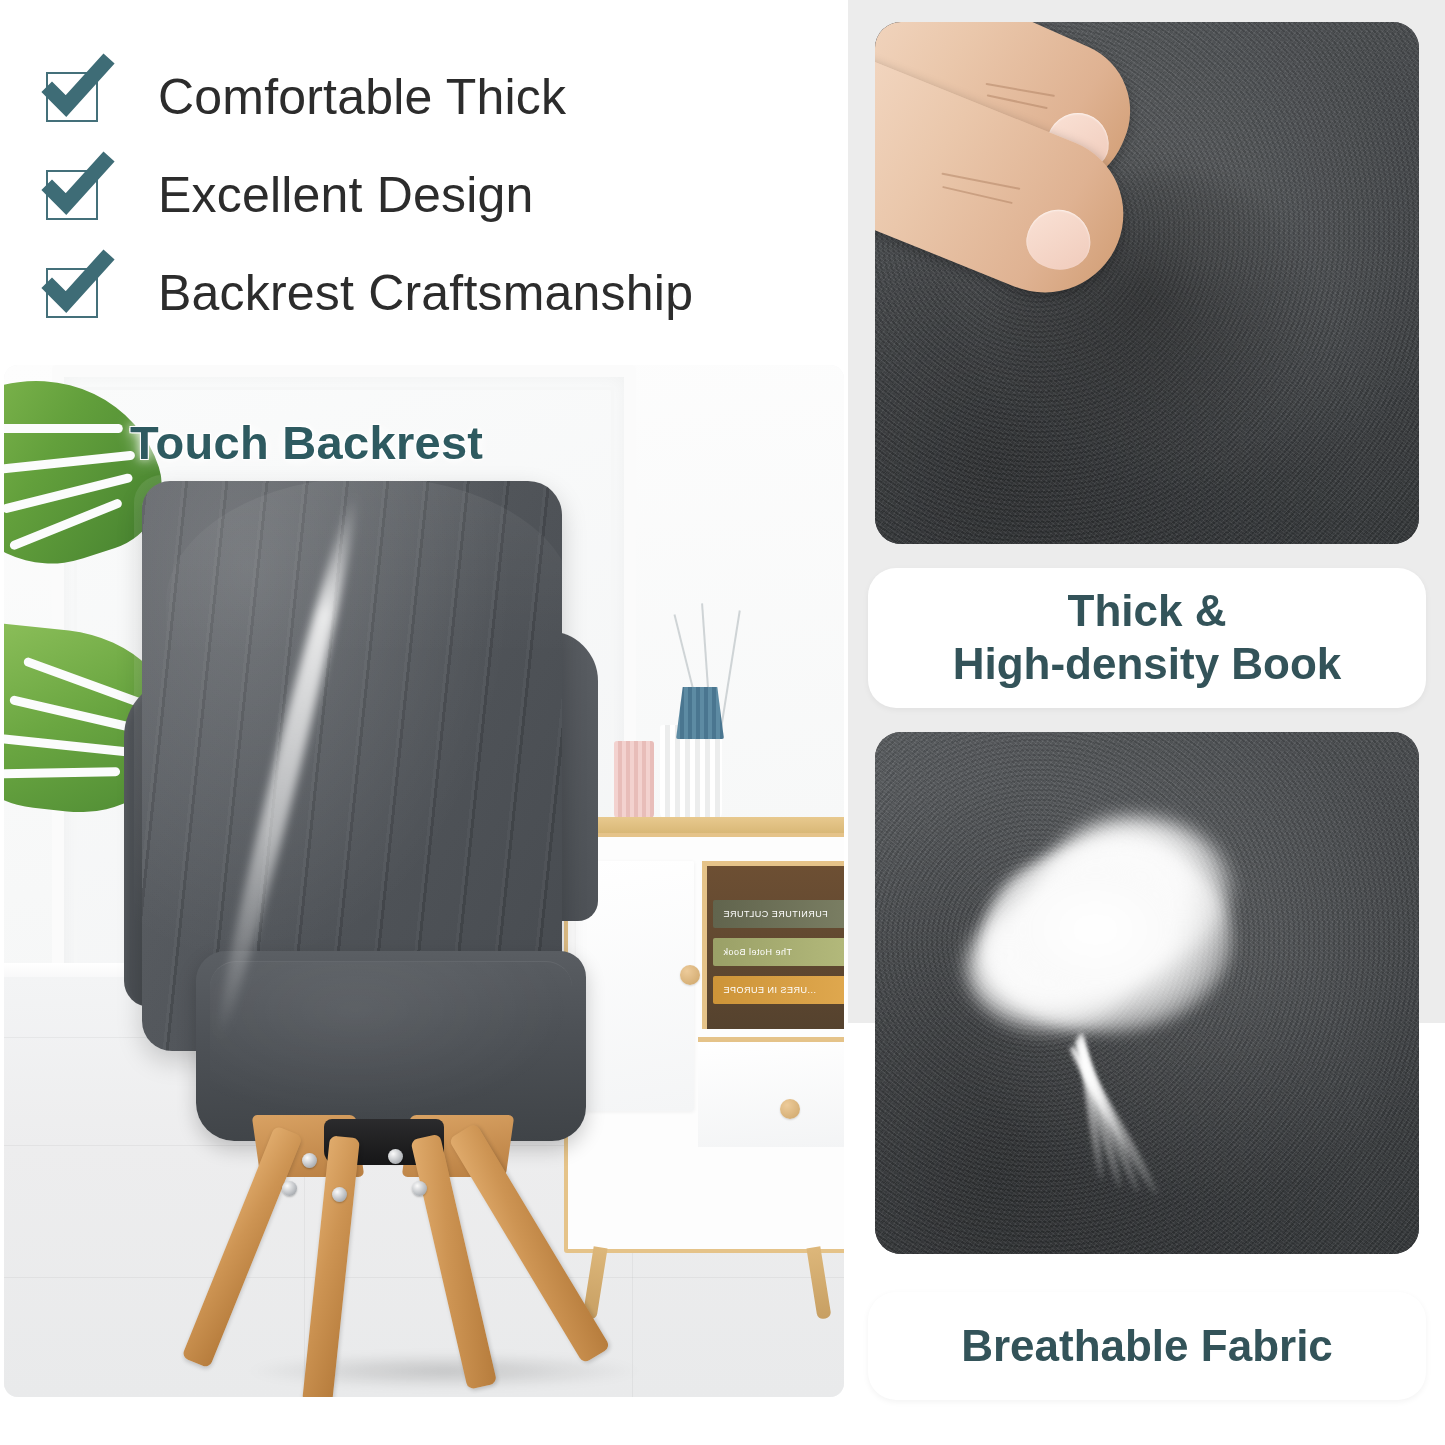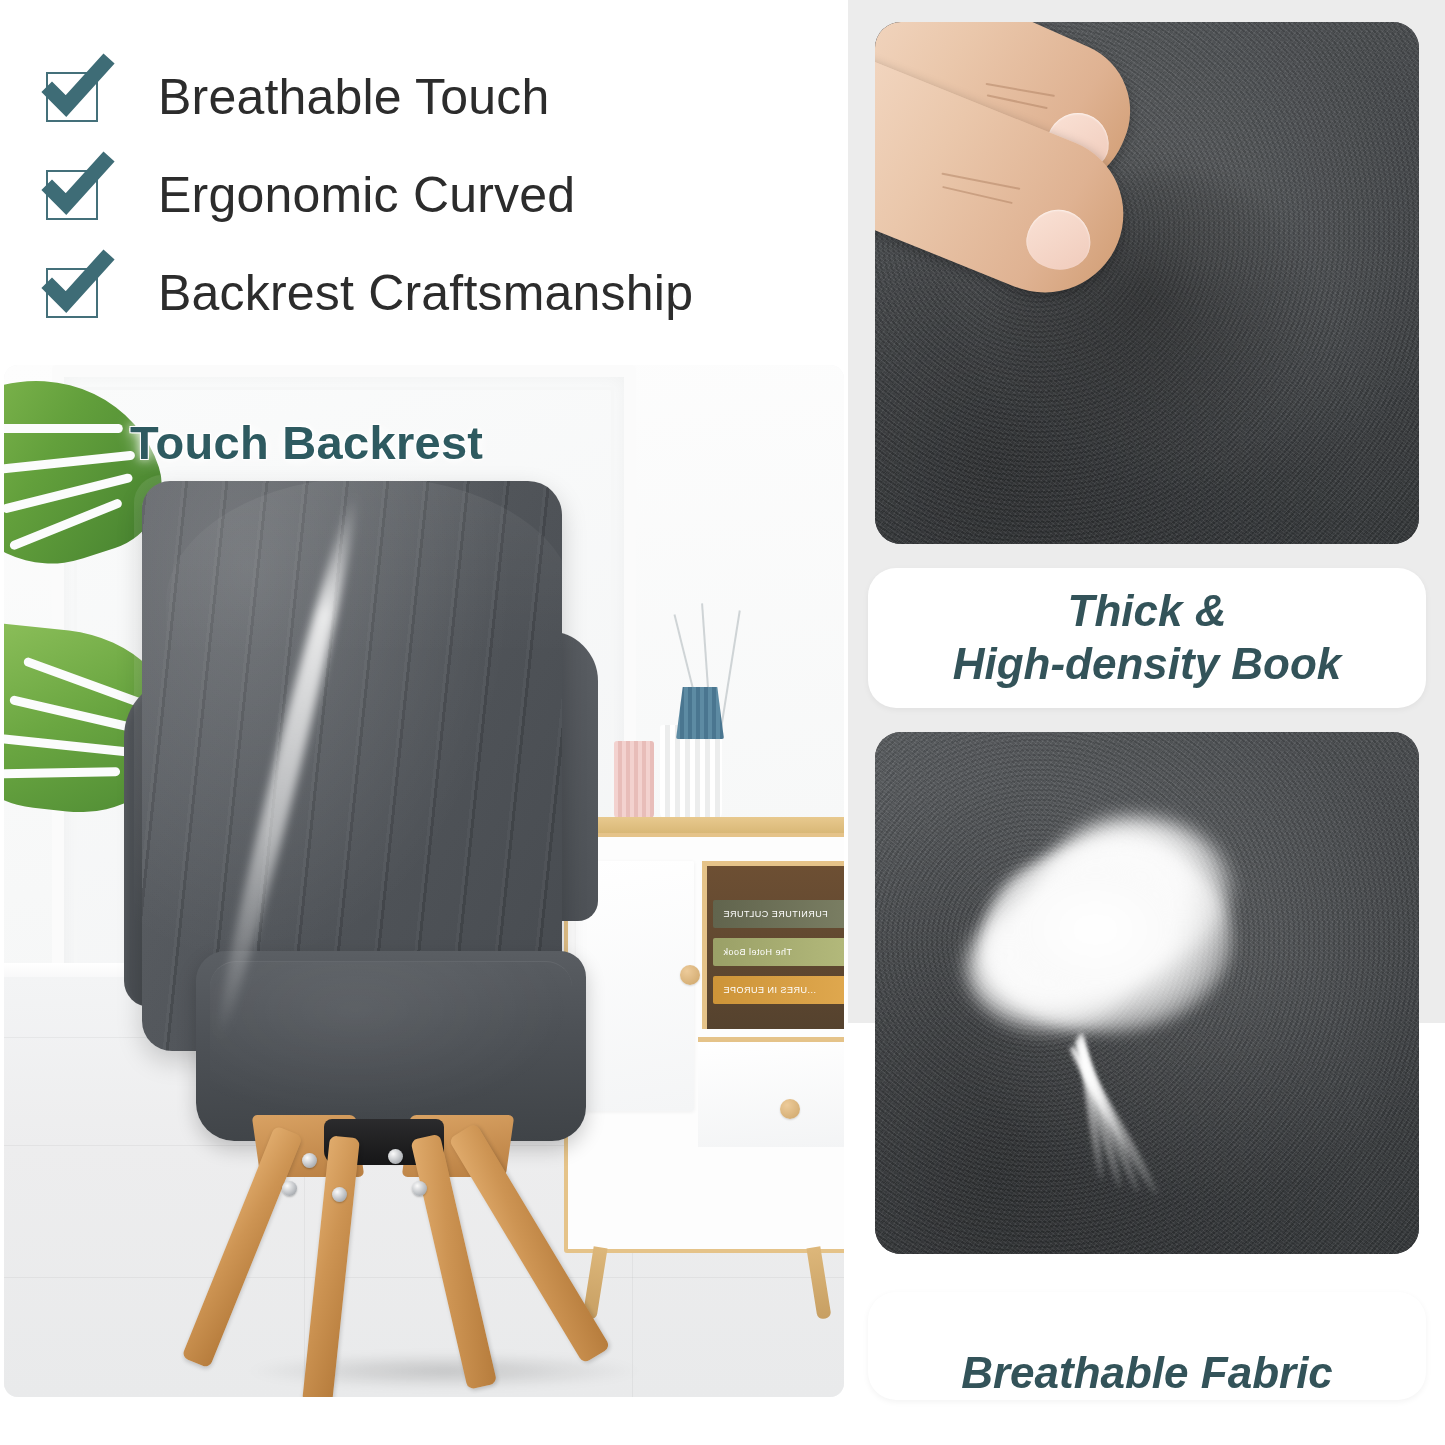--- a/index.html
+++ b/index.html
@@ -282,21 +282,20 @@
     white-space:nowrap;
     z-index:6;
   }
 
   
   .right-col{
     position:relative;
     width:597px;height:1023px;
     background:#ececec;
     flex:0 0 597px;
-    font-style:italic;
   }
   .fabric-photo{
     position:absolute;
     border-radius:26px;
     overflow:hidden;
     background:#4a4c4f;
   }
   .photo-press{left:27px;top:22px;width:544px;height:522px;}
   .photo-breathe{left:27px;top:732px;width:544px;height:522px;}
 
@@ -374,50 +373,49 @@
     font-weight:600;
     line-height:1.2;
   }
   .card-foam{
     left:20px;top:568px;width:558px;height:140px;
     font-size:44px;
   }
   .card-breathe{
     left:20px;top:1292px;width:558px;height:108px;
     font-size:44px;
-    align-items:flex-end;
   }
 </style>
 </head>
 <body>
 
 <div class="page">
 
   <div class="left-col">
 
     <div class="feature-list">
 
       <div class="feature-row">
         <span class="checkbox-icon">
           <span class="box"></span>
           <svg viewBox="0 0 70 66" aria-hidden="true">
             <path d="M10 32 L24 46 L62 4" fill="none" stroke="#3e6c76" stroke-width="15" stroke-linecap="square" stroke-linejoin="miter"></path>
           </svg>
         </span>
-        <span class="feature-label">Breathable Touch</span>
+        <span class="feature-label">Comfortable Thick</span>
       </div>
 
       <div class="feature-row">
         <span class="checkbox-icon">
           <span class="box"></span>
           <svg viewBox="0 0 70 66" aria-hidden="true">
             <path d="M10 32 L24 46 L62 4" fill="none" stroke="#3e6c76" stroke-width="15" stroke-linecap="square" stroke-linejoin="miter"></path>
           </svg>
         </span>
-        <span class="feature-label">Ergonomic Curved</span>
+        <span class="feature-label">Excellent Design</span>
       </div>
 
       <div class="feature-row">
         <span class="checkbox-icon">
           <span class="box"></span>
           <svg viewBox="0 0 70 66" aria-hidden="true">
             <path d="M10 32 L24 46 L62 4" fill="none" stroke="#3e6c76" stroke-width="15" stroke-linecap="square" stroke-linejoin="miter"></path>
           </svg>
         </span>
         <span class="feature-label">Backrest Craftsmanship</span>

